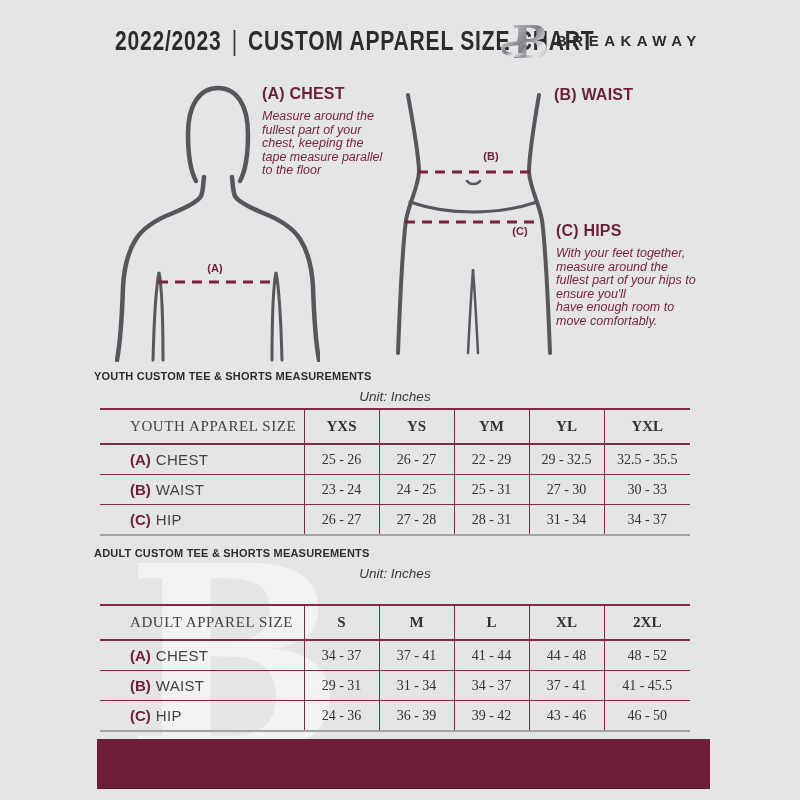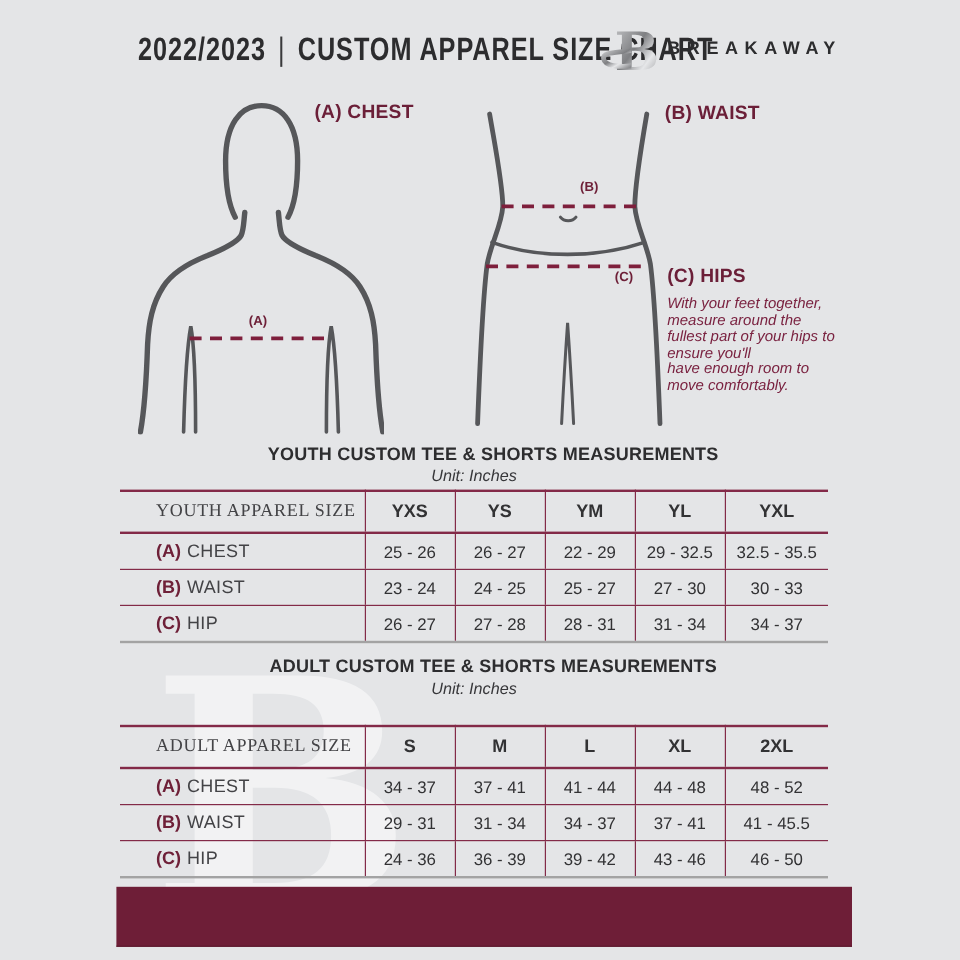--- a/index.html
+++ b/index.html
@@ -40,39 +40,39 @@
   #chest-block{left:262px;top:85px;width:124px;}
   #waist-block{left:554px;top:86px;width:134px;}
   #hips-block{left:556px;top:222px;width:142px;}
 
   .marker{
     width:40px;text-align:center;font-size:11px;font-weight:bold;color:#6e2038;
   }
 
   
   .tbl-title{
-    left:116px;width:590px;text-align:center;
-    font-size:15px;font-weight:bold;color:#2d2d2f;letter-spacing:.2px;
+    left:94px;width:590px;
+    font-size:11px;font-weight:bold;color:#2d2d2f;letter-spacing:.2px;
   }
   .tbl-unit{
     left:100px;width:590px;text-align:center;
     font-size:13.5px;font-style:italic;color:#37373a;
   }
 
   
   .size-table{
     position:absolute;left:100px;width:590px;
     border-collapse:collapse;table-layout:fixed;
     border-top:2px solid #832a48;
   }
   .size-table td{
     padding:0;text-align:center;vertical-align:middle;
     color:#323234;font-size:14px;
   }
-  .size-table td+td{border-left:1.5px solid #832a48;}
+  .size-table td+td{border-left:1.5px solid #832a48;font-family:Liberation Serif, serif;}
   .size-table tr.hdr td{
     height:33px;font-weight:bold;font-size:15px;
     border-bottom:2.5px solid #832a48;
   }
   .size-table tr.datarow td{height:29px;border-bottom:1.5px solid #832a48;}
   .size-table tr.last td{border-bottom:2px solid #a3a3a3;}
   .size-table td.lbl{
     text-align:left;padding-left:30px;font-size:15px;color:#434346;letter-spacing:.6px;
   }
   .size-table tr.hdr td.lbl{font-weight:normal;font-family:Liberation Serif, serif;}
@@ -130,20 +130,21 @@
     <path d="M 78,268 C 80,228 82,198 83,184 C 84,198 86,228 88,268" stroke-width="2.5"></path>
   </g>
   <path d="M 28,87 L 142,87" stroke="#7e1f3c" stroke-width="3.2" stroke-dasharray="10 7" fill="none"></path>
   <path d="M 15,137 L 150,137" stroke="#7e1f3c" stroke-width="3.2" stroke-dasharray="10 7" fill="none"></path>
 </svg>
 <div class="abs z2 marker" style="left:471px;top:150px;">(B)</div>
 <div class="abs z2 marker" style="left:500px;top:225px;">(C)</div>
 
 <div class="abs z2" id="chest-block">
   <div class="guide-head">(A) CHEST</div>
+  <div class="guide-body">Measure around the fullest part of your chest, keeping the tape measure parallel to the floor</div>
 </div>
 <div class="abs z2" id="waist-block">
   <div class="guide-head">(B) WAIST</div>
 </div>
 <div class="abs z2" id="hips-block">
   <div class="guide-head">(C) HIPS</div>
   <div class="guide-body">With your feet together, measure around the fullest part of your hips to ensure you'll
 have enough room to move comfortably.</div>
 </div>
 
@@ -173,21 +174,21 @@
     <td>25 - 26</td>
     <td>26 - 27</td>
     <td>22 - 29</td>
     <td>29 - 32.5</td>
     <td>32.5 - 35.5</td>
   </tr>
   <tr class="datarow">
     <td class="lbl"><span class="mk">(B)</span><span>WAIST</span></td>
     <td>23 - 24</td>
     <td>24 - 25</td>
-    <td>25 - 27</td>
+    <td>25 - 31</td>
     <td>27 - 30</td>
     <td>30 - 33</td>
   </tr>
   <tr class="datarow last">
     <td class="lbl"><span class="mk">(C)</span><span>HIP</span></td>
     <td>26 - 27</td>
     <td>27 - 28</td>
     <td>28 - 31</td>
     <td>31 - 34</td>
     <td>34 - 37</td>

